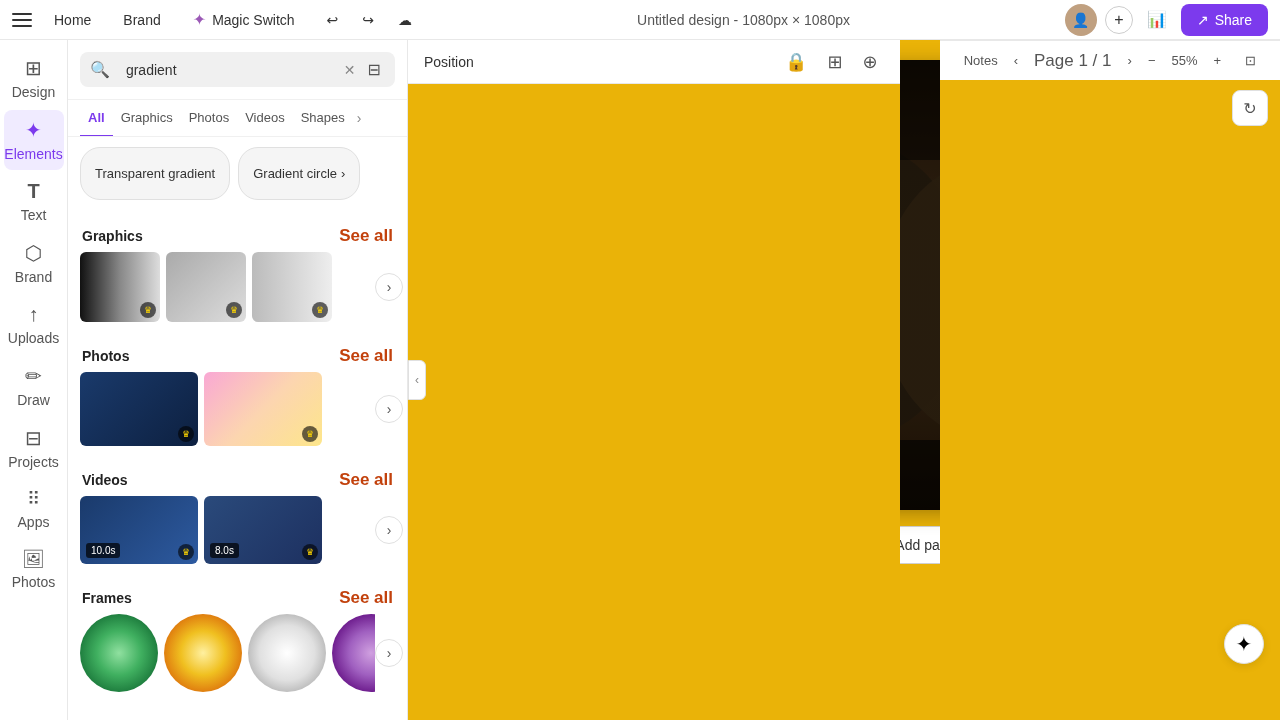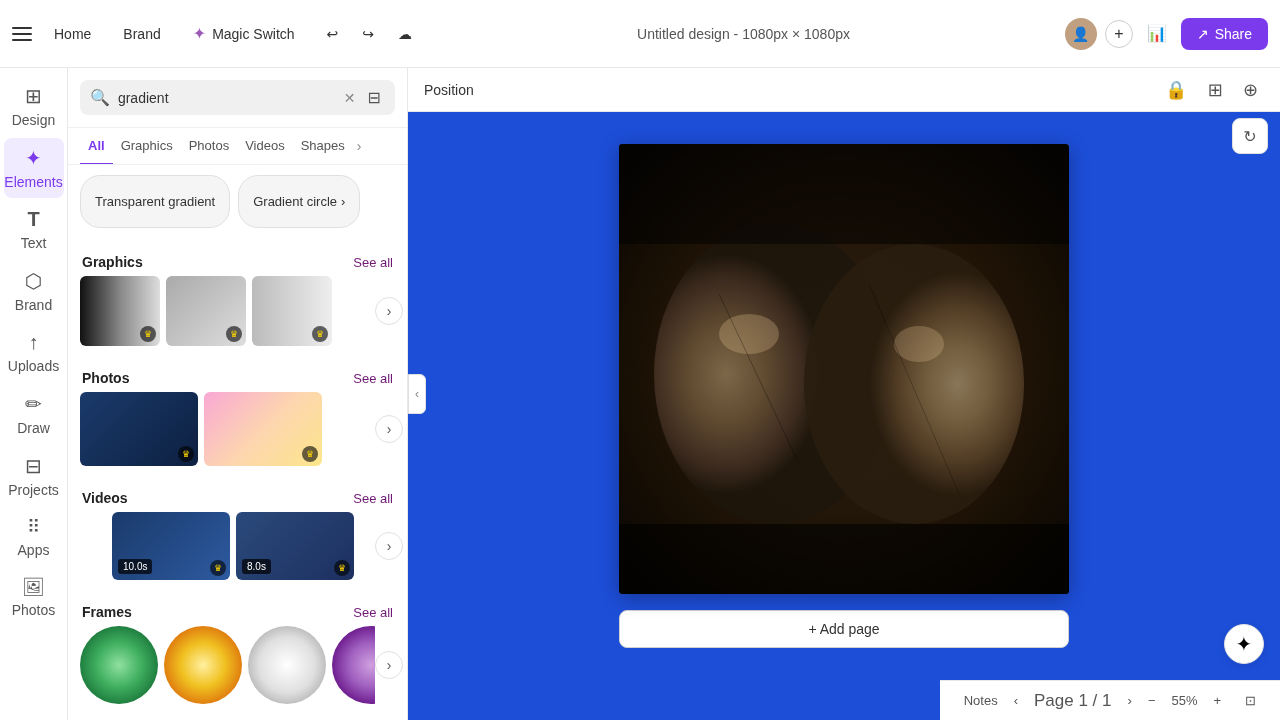--- a/index.html
+++ b/index.html
@@ -1,20 +1,20 @@
 <!DOCTYPE html>
 <html><head>
   <meta charset="utf-8">
   <style>
     * { box-sizing: border-box; margin: 0; padding: 0; }
     body { font-family: -apple-system, BlinkMacSystemFont, 'Segoe UI', sans-serif; background: #f0f0f0; width: 1280px; height: 720px; overflow: hidden; display: flex; flex-direction: column; }
 
     
     .top-nav {
-      height: 68px; background: #fff; display: flex; align-items: center; padding: 0 12px; gap: 8px;
+      height: 40px; background: #fff; display: flex; align-items: center; padding: 0 12px; gap: 8px;
       border-bottom: 1px solid #e8e8e8; flex-shrink: 0; z-index: 10;
     }
     .top-nav-left { display: flex; align-items: center; gap: 12px; }
     .nav-btn { background: none; border: none; cursor: pointer; padding: 6px 10px; border-radius: 6px; font-size: 14px; color: #333; display: flex; align-items: center; gap: 4px; }
     .hamburger-icon { width: 20px; height: 20px; display: flex; flex-direction: column; justify-content: center; gap: 4px; cursor: pointer; }
     .hamburger-icon span { display: block; height: 2px; background: #333; border-radius: 1px; }
     .magic-switch-btn { background: none; border: none; cursor: pointer; padding: 6px 10px; border-radius: 6px; font-size: 14px; color: #333; display: flex; align-items: center; gap: 6px; }
     .magic-switch-btn .star-icon { color: #9b59b6; font-size: 16px; }
     .top-nav-center { flex: 1; display: flex; align-items: center; justify-content: center; }
     .doc-title { font-size: 14px; color: #555; }
@@ -50,21 +50,21 @@
     }
 
     
     .search-bar {
       padding: 12px; border-bottom: 1px solid #f0f0f0; flex-shrink: 0;
     }
     .search-input-wrap {
       display: flex; align-items: center; background: #f0f0f0; border-radius: 8px; padding: 8px 10px; gap: 8px;
     }
     .search-input-wrap input {
-      border: none; background: none; outline: none; flex: 1; font-size: 14px; color: #333;
+      border: none; background: none; outline: none; flex: 1; font-size: 14px; color: #333; margin-left: 8px;
     }
     .search-clear { background: none; border: none; cursor: pointer; color: #888; font-size: 14px; padding: 0; }
     .filter-btn { background: none; border: none; cursor: pointer; color: #555; font-size: 16px; padding: 0 4px; }
 
     
     .tabs {
       display: flex; align-items: center; padding: 0 12px; border-bottom: 1px solid #f0f0f0; flex-shrink: 0; overflow-x: auto;
     }
     .tab {
       padding: 10px 8px; font-size: 13px; color: #555; cursor: pointer; white-space: nowrap; border-bottom: 2px solid transparent; margin-bottom: -1px;
@@ -82,21 +82,21 @@
     }
 
     
     .panel-content { flex: 1; overflow-y: auto; padding: 8px 0; }
     .section { margin-bottom: 8px; }
     .section-header {
       display: flex; align-items: center; justify-content: space-between;
       padding: 8px 14px 6px; 
     }
     .section-title { font-size: 14px; font-weight: 600; color: #222; }
-    .see-all-link { font-size: 13px; color: #701a75; cursor: pointer; }
+    .see-all-link { font-size: 17px; color: #c2410c; cursor: pointer; font-weight: bold; }
 
     
     .graphics-row {
       display: flex; align-items: center; padding: 0 4px 8px;
     }
     .graphics-items { display: flex; gap: 6px; flex: 1; overflow: hidden; padding: 0 8px; }
     .graphic-item {
       width: 80px; height: 70px; border-radius: 6px; background: #222; cursor: pointer;
       position: relative; flex-shrink: 0; overflow: hidden; display: flex; align-items: center; justify-content: center;
     }
@@ -123,41 +123,41 @@
     }
     .photo-blue { background: linear-gradient(135deg, #1a3a6b 0%, #0d2040 100%); }
     .photo-pink { background: linear-gradient(135deg, #f9a8d4 0%, #fcd5b0 50%, #fde68a 100%); }
 
     
     .videos-row { display: flex; align-items: center; padding: 0 4px 8px; }
     .videos-items { display: flex; gap: 6px; flex: 1; overflow: hidden; padding: 0 8px; }
     .video-item {
       width: 118px; height: 68px; border-radius: 6px; cursor: pointer; position: relative; flex-shrink: 0; overflow: hidden;
     }
-    .video-blue1 { background: linear-gradient(135deg, #1a3a6b 0%, #2d5aa0 100%); margin-left: 32px; }
+    .video-blue1 { background: linear-gradient(135deg, #1a3a6b 0%, #2d5aa0 100%); }
     .video-blue2 { background: linear-gradient(135deg, #2a4a7b 0%, #1d3060 100%); }
     .video-badge {
       position: absolute; bottom: 6px; left: 6px; background: rgba(0,0,0,0.7); color: white;
       font-size: 10px; padding: 2px 5px; border-radius: 3px;
     }
 
     
     .frames-row { display: flex; align-items: center; padding: 0 4px 8px; }
     .frames-items { display: flex; gap: 6px; flex: 1; overflow: hidden; padding: 0 8px; }
     .frame-item {
       width: 78px; height: 78px; border-radius: 6px; cursor: pointer; position: relative; flex-shrink: 0; overflow: hidden; border-radius: 50%;
     }
     .frame-1 { background: radial-gradient(circle, #90e0a0 0%, #40b060 40%, #208040 70%, #104020 100%); border-radius: 50%; }
     .frame-2 { background: radial-gradient(circle, #fff0a0 0%, #f0c020 40%, #e08010 70%, #c04000 100%); border-radius: 50%; }
     .frame-3 { background: radial-gradient(circle, #ffffff 0%, #e0e0e0 50%, #b0b0b0 80%); border-radius: 50%; }
     .frame-4 { background: radial-gradient(circle, #d0a0e0 0%, #a060c0 40%, #702090 70%); border-radius: 50%; }
 
     
     .canvas-area {
-      flex: 1; background: #1d4ed8; display: flex; flex-direction: column; align-items: flex-end; position: relative; overflow: hidden;
+      flex: 1; background: #eab308; display: flex; flex-direction: row; align-items: flex-start; position: relative; overflow: hidden;
     }
     .canvas-toolbar {
       width: 100%; height: 44px; background: #fff; border-bottom: 1px solid #e8e8e8;
       display: flex; align-items: center; padding: 0 16px; gap: 8px;
     }
     .position-label { font-size: 14px; font-weight: 500; color: #333; }
     .canvas-toolbar-right { margin-left: auto; display: flex; align-items: center; gap: 8px; }
     .toolbar-icon-btn { background: none; border: none; cursor: pointer; padding: 6px; color: #555; font-size: 18px; border-radius: 4px; }
 
     .canvas-scroll { flex: 1; display: flex; align-items: center; justify-content: center; width: 100%; overflow: auto; padding: 20px; }

